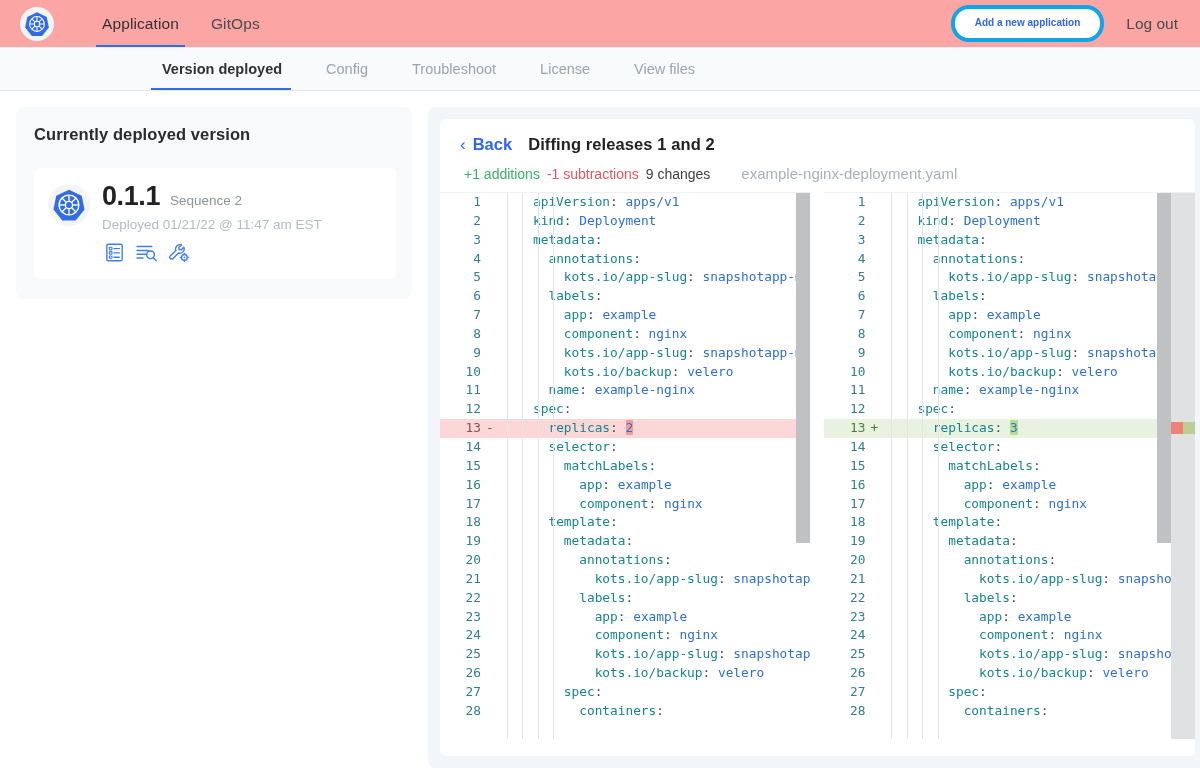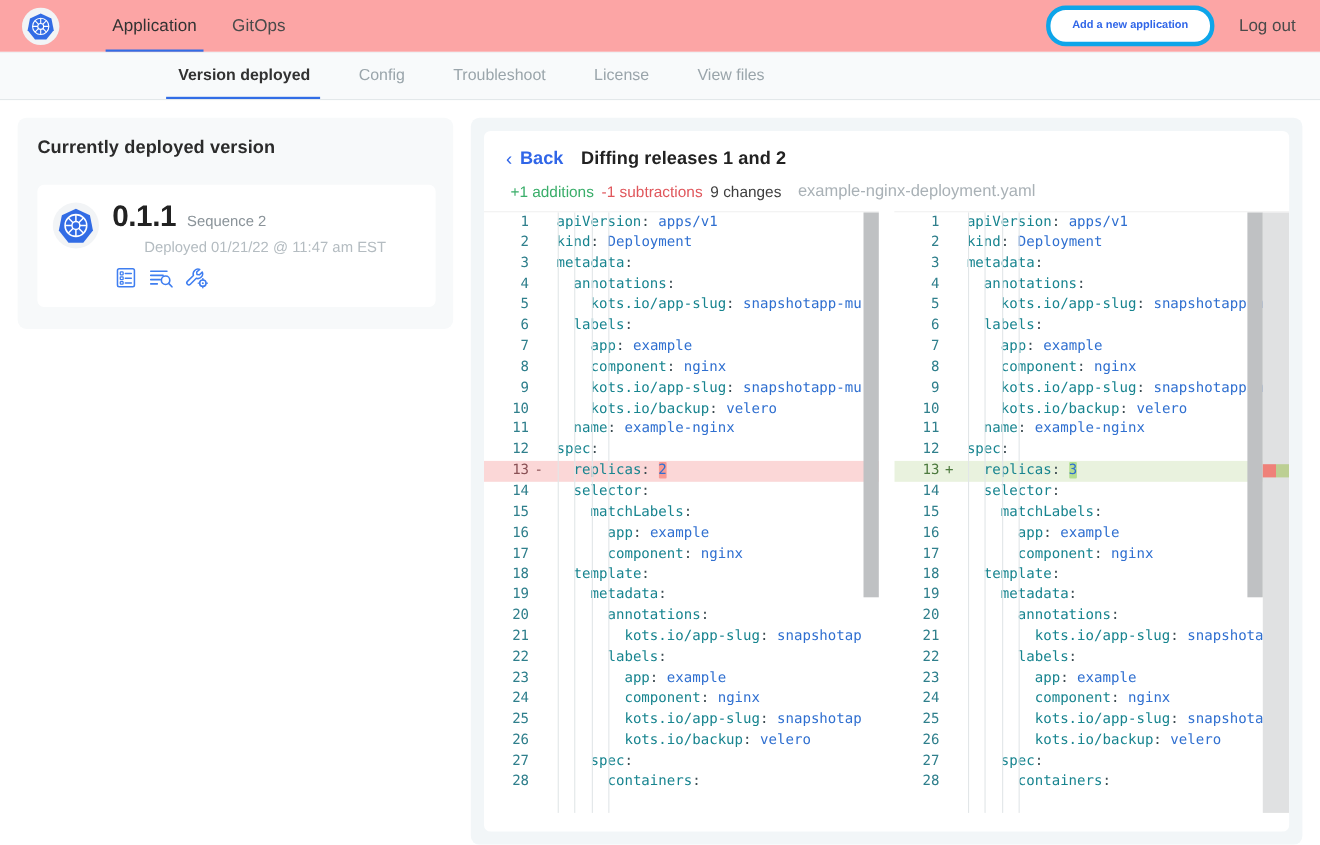--- a/index.html
+++ b/index.html
@@ -143,21 +143,21 @@
     gap: 12px;
   }
   .version-logo {
     width: 42px; height: 42px;
     border-radius: 50%;
     background: #f2f4f6;
     display: flex; align-items: center; justify-content: center;
     flex: 0 0 auto;
     margin-top: 2px;
   }
-  .version-info { flex: 1 1 auto; text-align: center; }
+  .version-info { flex: 1 1 auto; }
   .version-line {
     display: flex;
     align-items: baseline;
     gap: 10px;
   }
   .version-number {
     font-size: 27px;
     font-weight: bold;
     color: #222222;
     letter-spacing: -.4px;
@@ -226,21 +226,21 @@
     gap: 7px;
     padding: 11px 20px 0 24px;
     font-size: 14px;
   }
   .stat-add { color: #3aae6a; }
   .stat-sub { color: #e0575c; }
   .stat-chg { color: #3f3f3f; }
   .diff-filename {
     color: #a9b1b6;
     font-size: 15px;
-    margin-left: 8px;
+    margin-left: 24px;
   }
 
   
   .panes {
     display: flex;
     margin-top: 10px;
     height: calc(100% - 74px);
     position: relative;
   }
   .pane {
@@ -277,20 +277,21 @@
     flex: 0 0 12px;
     text-align: left;
     color: #2f7f8c;
     user-select: none;
   }
   .code-text {
     flex: 1 1 auto;
     overflow: hidden;
     padding-left: 8px;
     position: relative;
+    margin-left: 27px;
   }
   .tok-key   { color: #17848f; }
   .tok-punc  { color: #3b4a50; }
   .tok-val   { color: #2f6fd0; }
 
   .row.del { background: #fbd7d7; }
   .row.ins { background: #e9f2de; }
   .row.del .gutter, .row.del .sign { color: #8a5155; }
   .row.ins .gutter, .row.ins .sign { color: #4d7a3e; }
   .hl-del { background: #f79a93; border-radius: 1px; }

